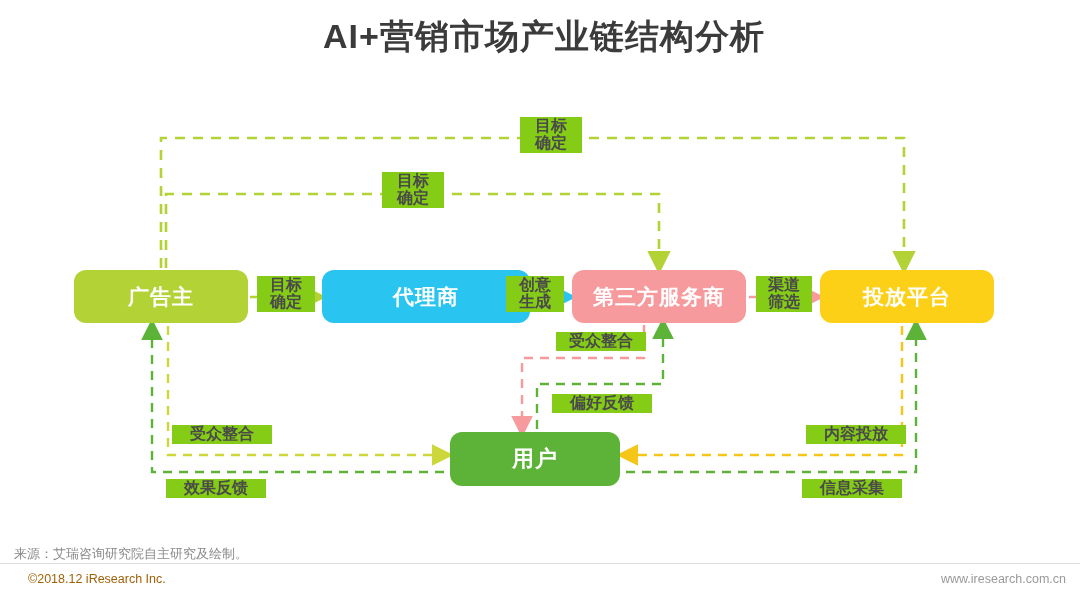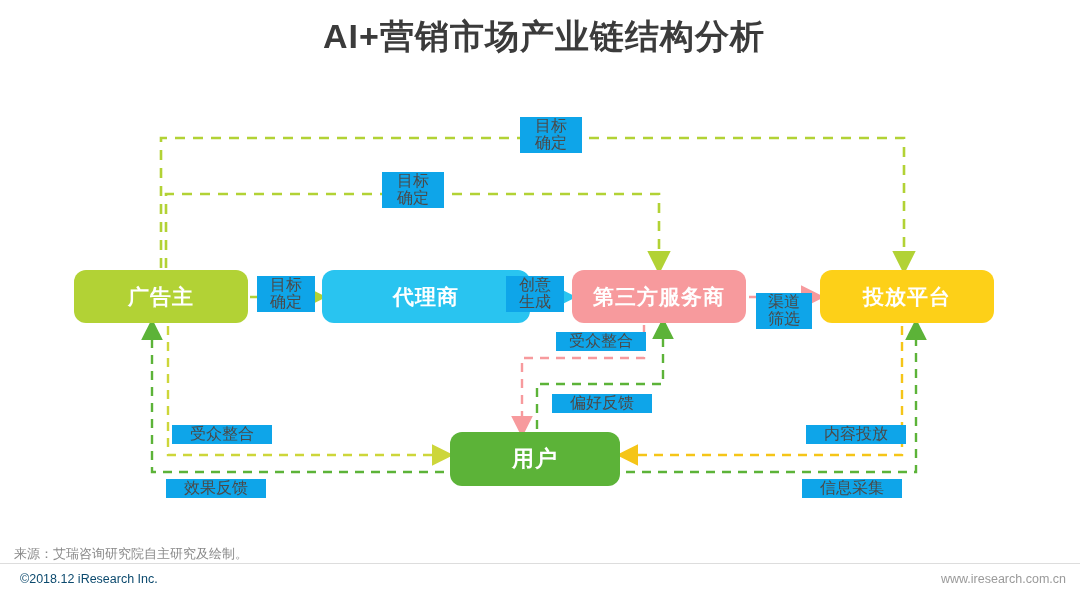--- a/index.html
+++ b/index.html
@@ -31,52 +31,52 @@
   }
   #node-advertiser { left:74px;  top:270px; width:174px; height:53px; background:#b2d235; }
   #node-agency     { left:322px; top:270px; width:208px; height:53px; background:#29c4f0; }
   #node-thirdparty { left:572px; top:270px; width:174px; height:53px; background:#f79a9d; }
   #node-platform   { left:820px; top:270px; width:174px; height:53px; background:#fdd018; }
   #node-user       { left:450px; top:432px; width:170px; height:54px; background:#5cb338; font-size:22px;text-align:right; }
 
   
   .edge-label {
     position:absolute;
-    color:#4a4a4a; font-weight:normal; font-size:16px;
+    color:#4a4a4a; font-weight:bold; font-size:16px;
     line-height:1.05;
     z-index:6;
-    background:#0ea5e9;
+    background:#84cc16;
     padding:1px 3px;
     text-align:center;
     white-space:pre-line;
   }
   #lbl-goal-main   { left:257px; top:276px; width:58px; }
   #lbl-creative    { left:506px; top:276px; width:58px; }
-  #lbl-channel     { left:756px; top:276px; width:56px;margin-top:17px; }
+  #lbl-channel     { left:756px; top:276px; width:56px; }
   #lbl-goal-mid    { left:382px; top:172px; width:62px; }
   #lbl-goal-top    { left:520px; top:117px; width:62px; }
   #lbl-useranalysis{ left:556px; top:332px; width:90px; font-size:16px; }
   #lbl-preference  { left:552px; top:394px; width:100px; font-size:16px; }
   #lbl-audience    { left:172px; top:425px; width:100px; font-size:16px; }
   #lbl-effect      { left:166px; top:479px; width:100px; font-size:16px; }
   #lbl-content     { left:806px; top:425px; width:100px; font-size:16px; }
   #lbl-info        { left:802px; top:479px; width:100px; font-size:16px; }
 
   
   .source-note {
     position:absolute; left:14px; top:537px;
     font-size:13px; color:#8a8a8a;margin-top:8px;
   }
   .footer-rule {
     position:absolute; left:0; top:563px; width:1080px; height:1px;
     background:#dddddd;
   }
   .copyright {
-    position:absolute; left:20px; top:572px;
-    font-size:12.5px; color:#0c4a6e;
+    position:absolute; left:28px; top:572px;
+    font-size:12.5px; color:#a16207;
   }
   .site {
     position:absolute; right:14px; top:572px;
     font-size:12.5px; color:#9a9a9a;
   }
 </style>
 </head>
 <body>
 
 <div class="title">AI+营销市场产业链结构分析</div>

